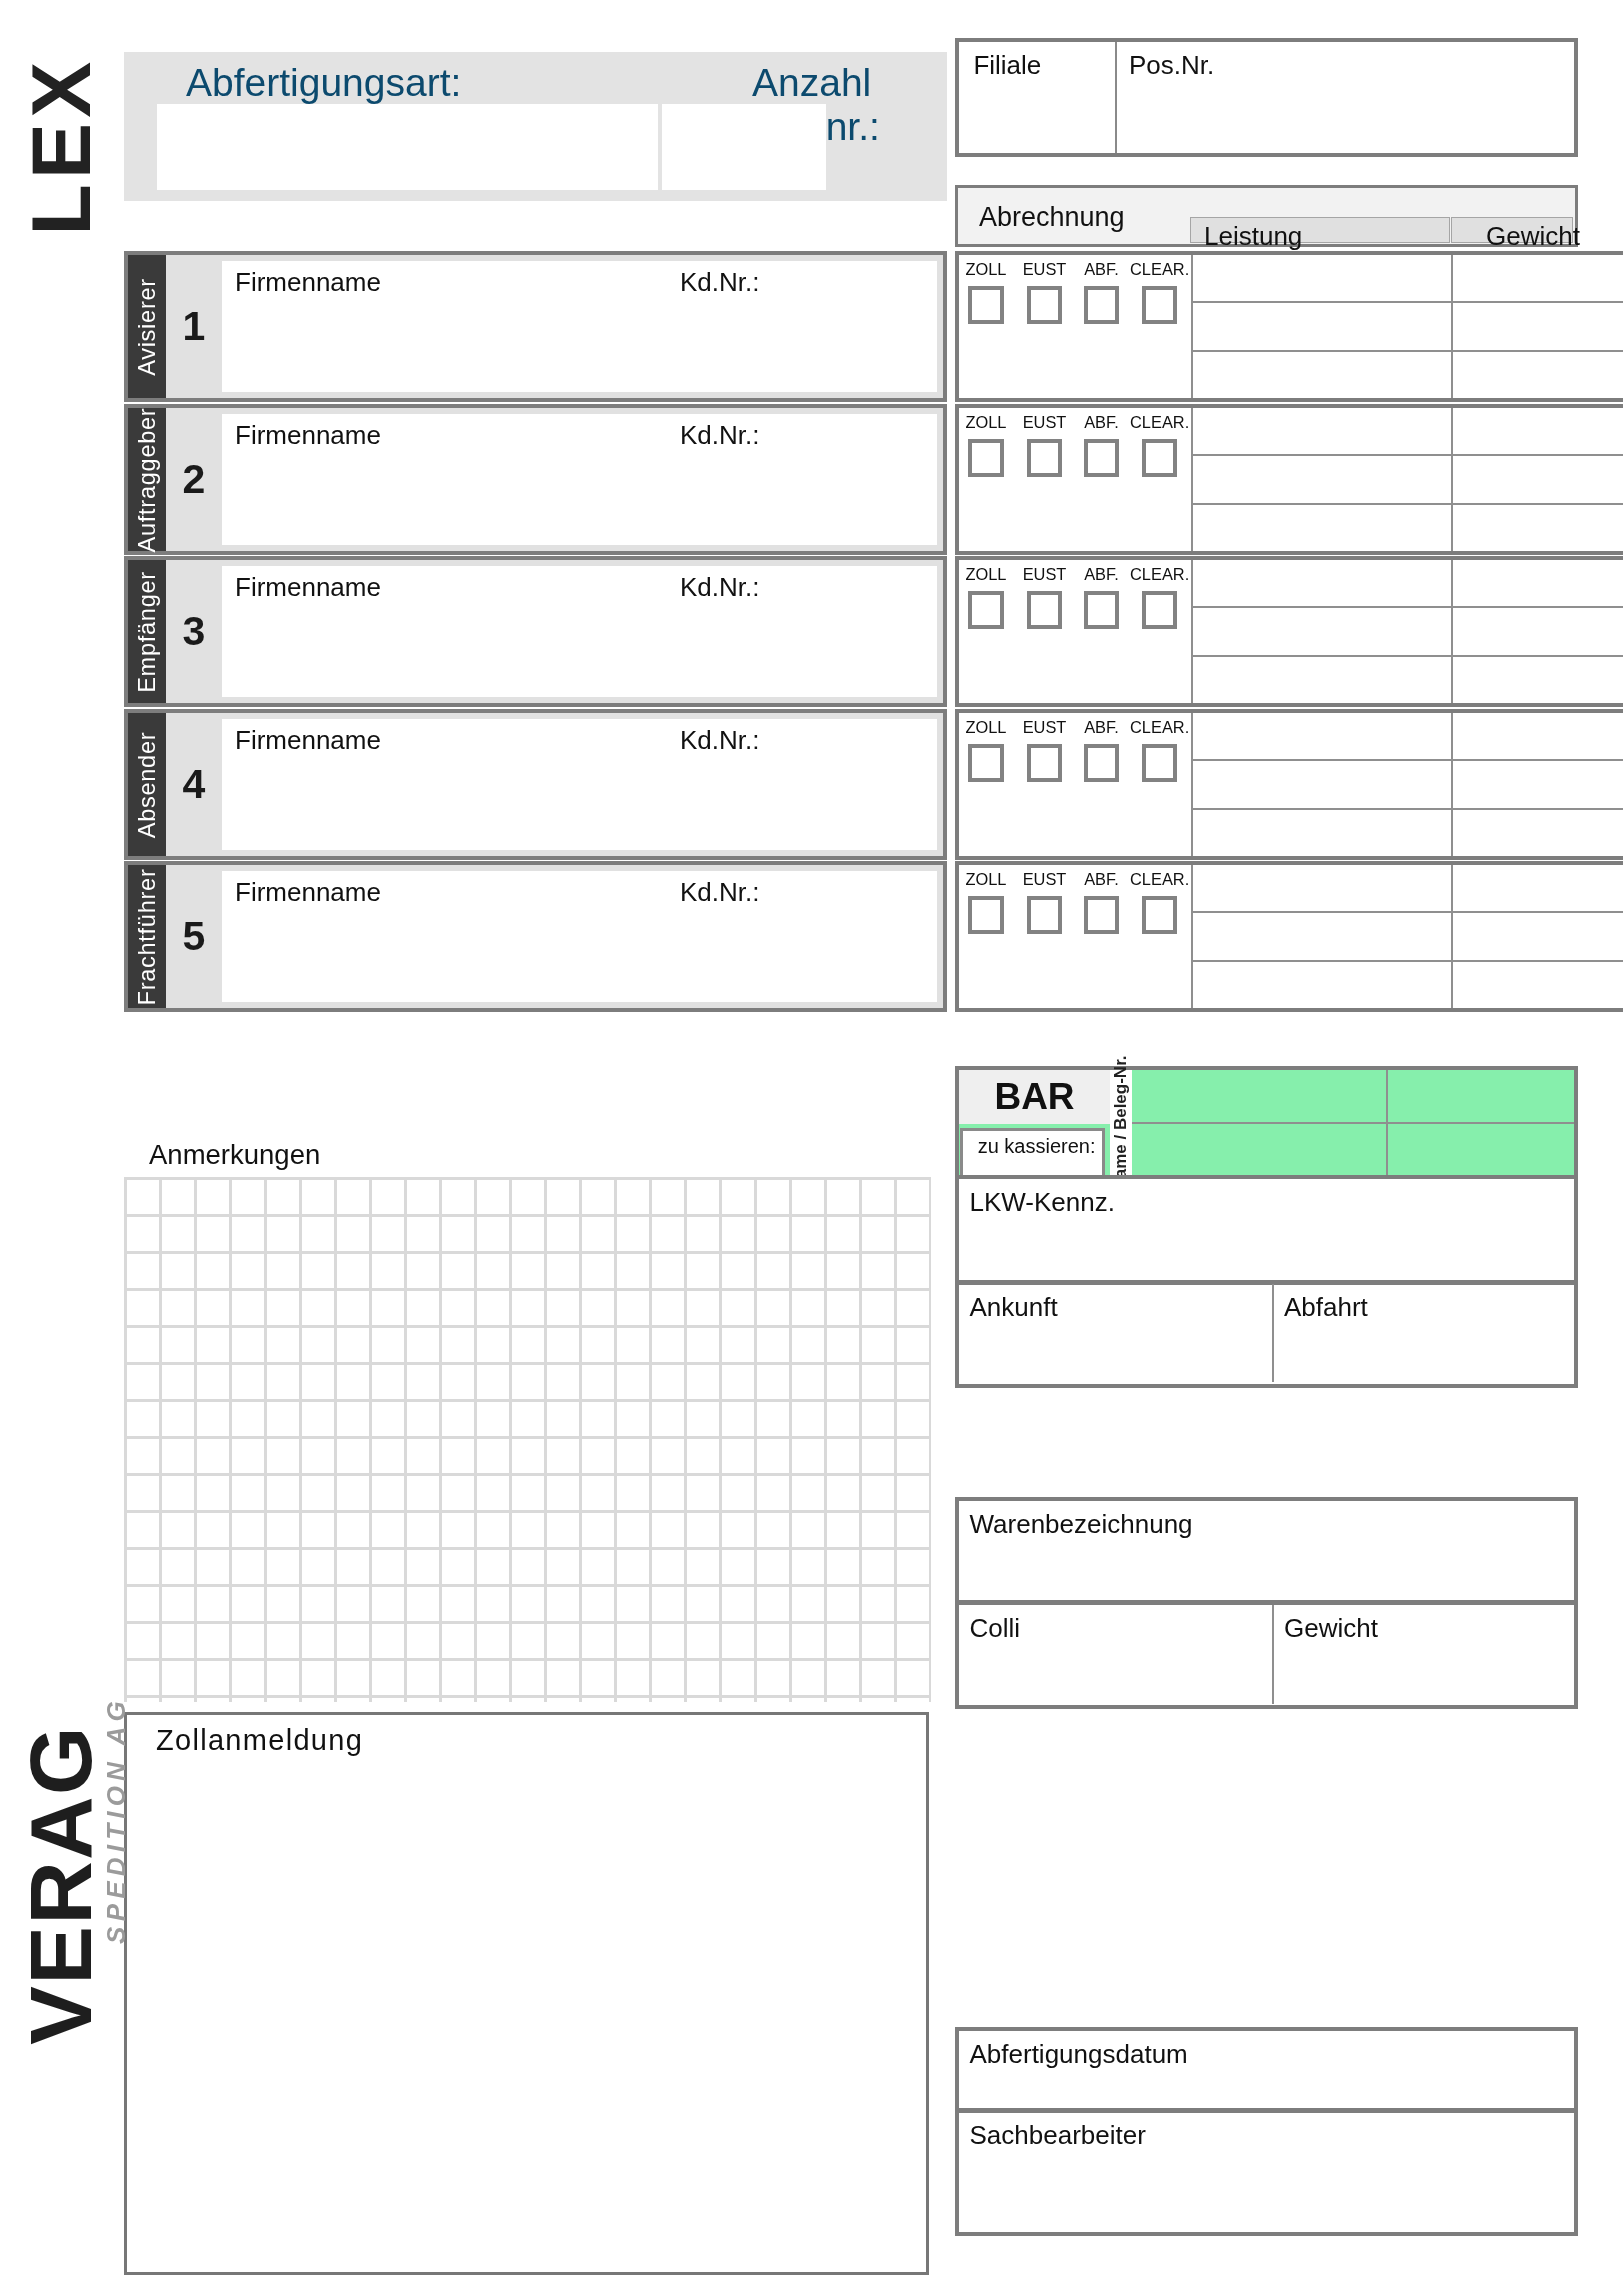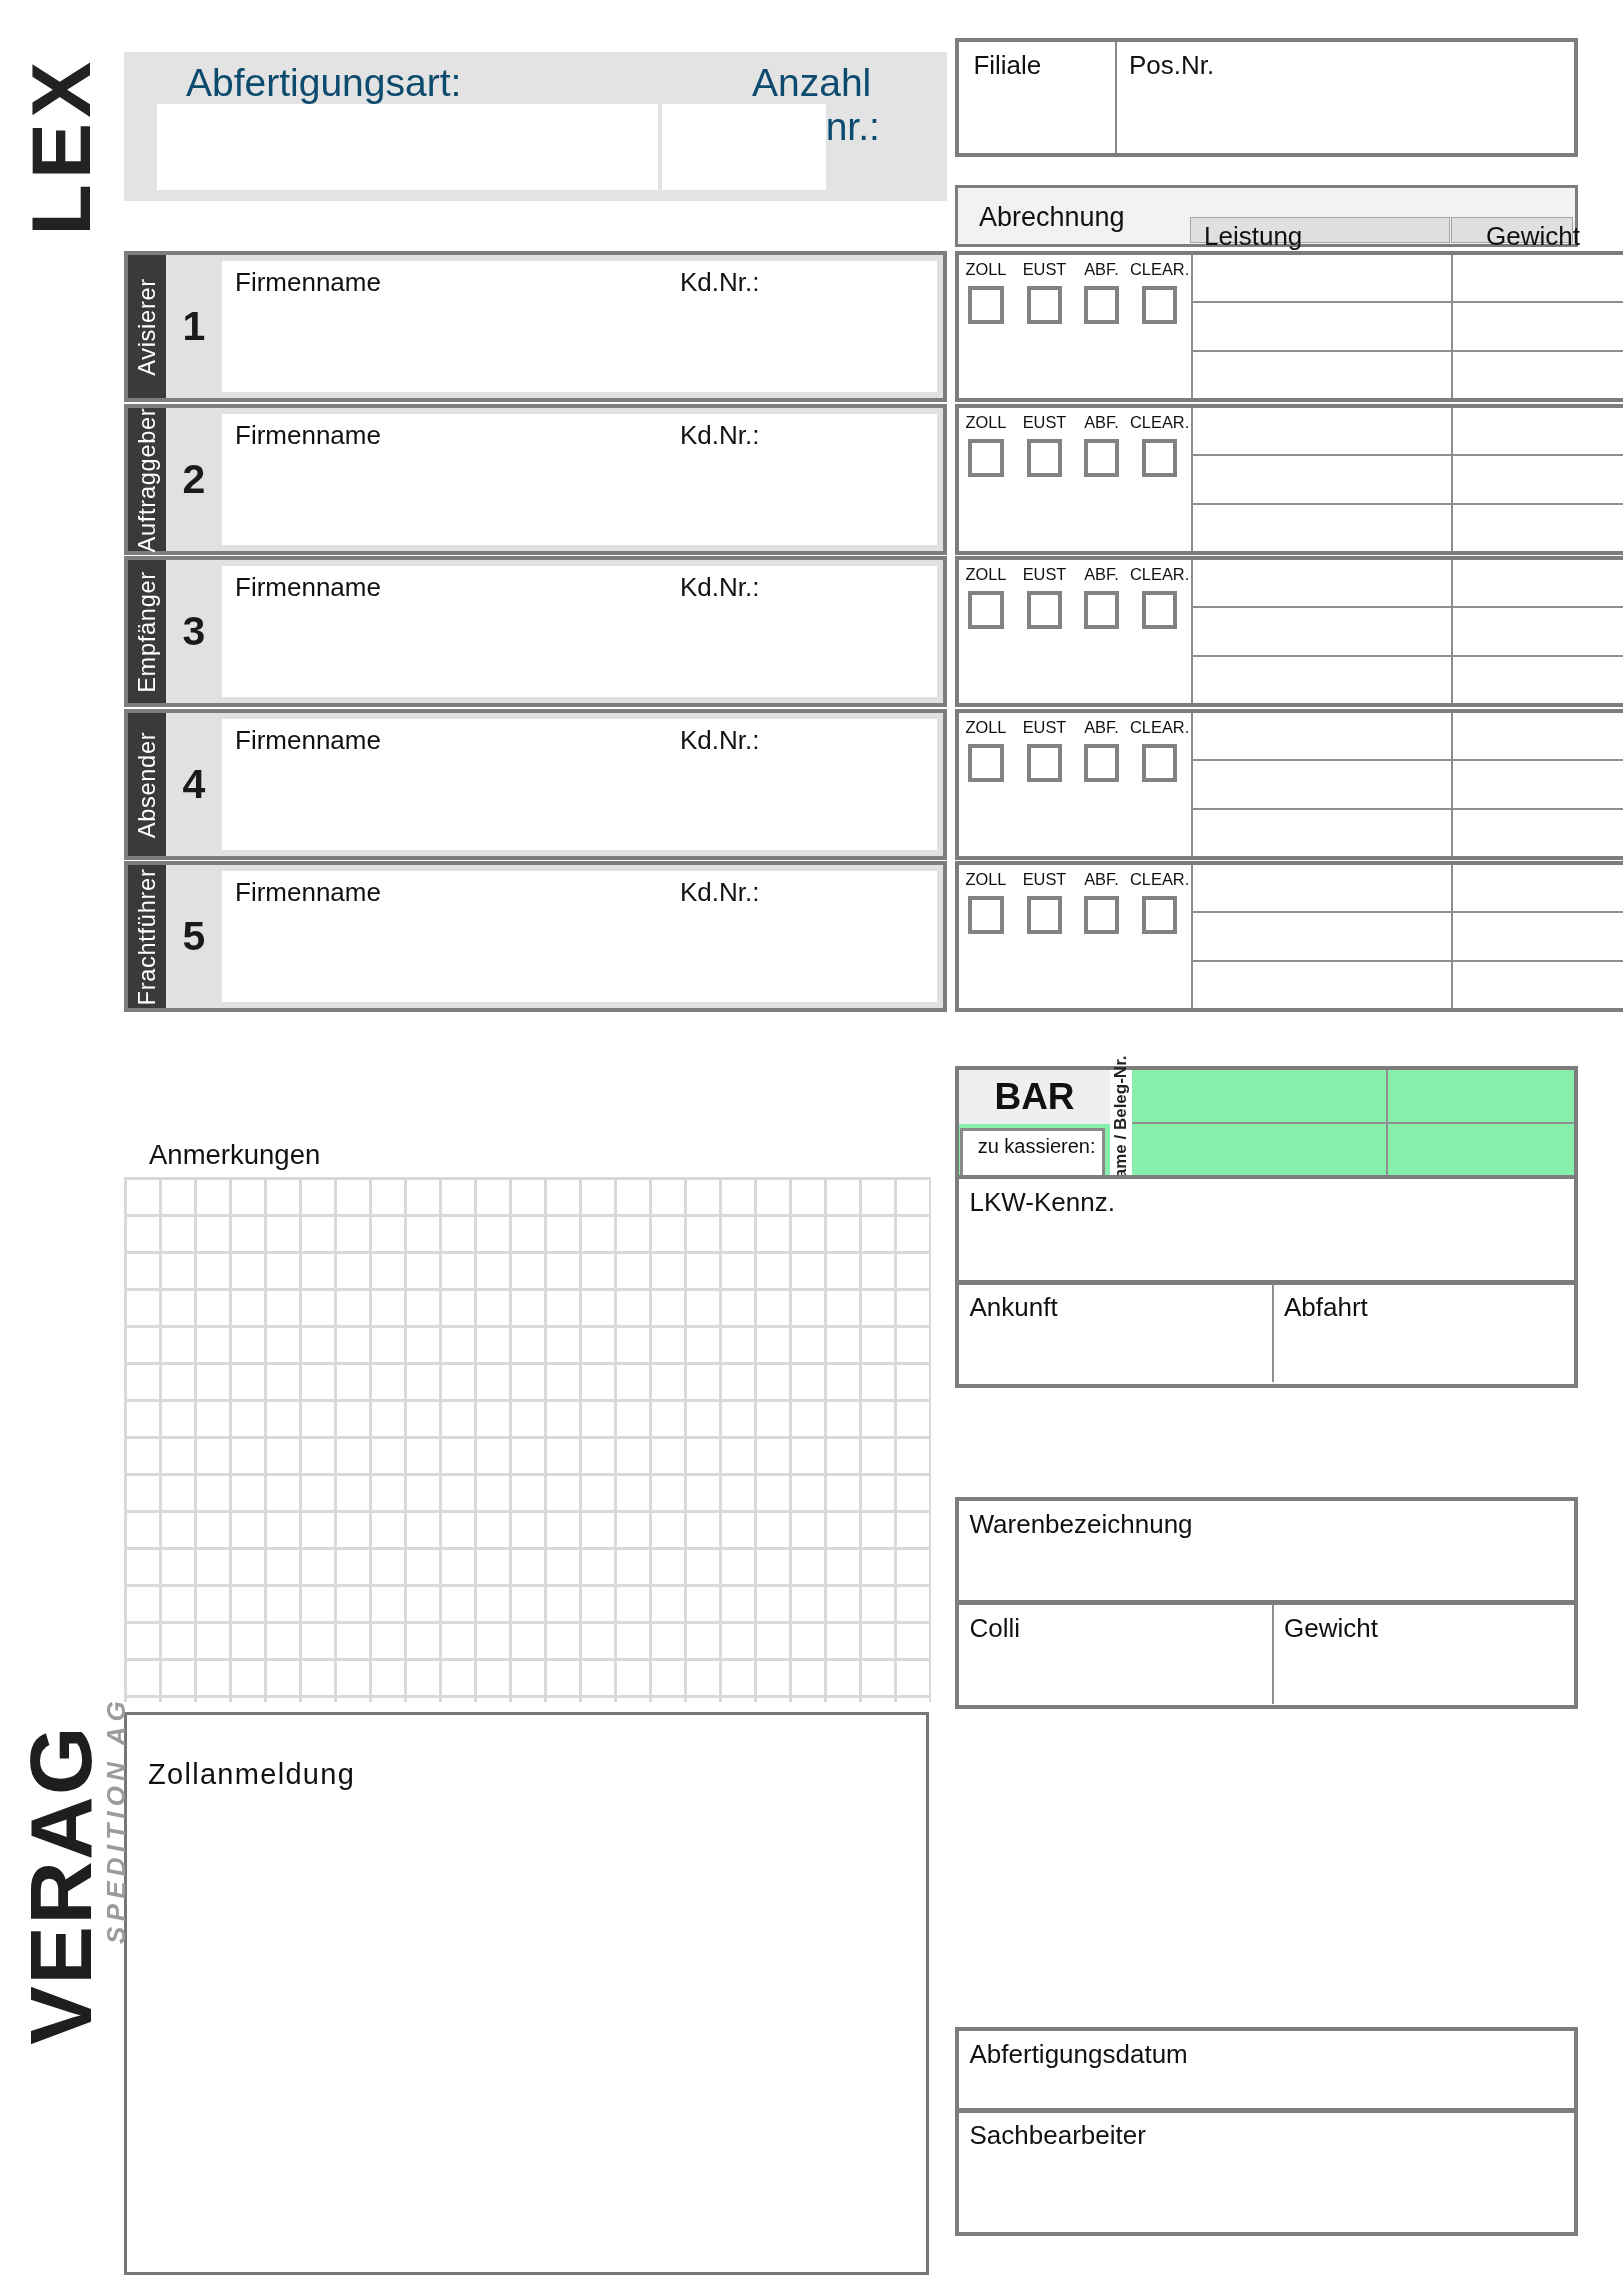--- a/index.html
+++ b/index.html
@@ -66,21 +66,21 @@
       repeating-linear-gradient(to right,#d9d9d9 0 2.6px,transparent 2.6px 35px),
       repeating-linear-gradient(to bottom,#d9d9d9 0 2.6px,transparent 2.6px 37px);}
 
   
   .rbox{left:955px;width:623px;background:#fff;border:4.6px solid #7d7d7d;box-sizing:border-box;}
   .hdiv{position:absolute;left:0;width:100%;height:4.6px;background:#7d7d7d;}
   .vdiv{position:absolute;top:0;width:2px;background:#8f8f8f;}
 
   
   .zoll-box{left:124px;top:1712px;width:805px;height:563px;background:#fff;border:3.3px solid #777777;box-sizing:border-box;}
-  .zoll-box span{position:absolute;left:21px;top:9.2px;font-size:29px;letter-spacing:1.3px;color:#111;margin-top:34px;}
+  .zoll-box span{position:absolute;left:29px;top:9.2px;font-size:29px;letter-spacing:1.3px;color:#111;}
 
   
   .verag-wrap{left:11.8px;top:1675px;width:98px;height:419px;}
   .verag-wrap .vtext{font-size:88px;font-weight:900;letter-spacing:1.3px;color:#1e1e1e;}
   .sped-wrap{left:99px;top:1673px;width:34px;height:294px;}
   .sped-wrap .vtext{font-size:26px;font-weight:700;font-style:italic;letter-spacing:5.2px;color:#9b9b9b;}
 </style>
 </head>
 <body>
 

